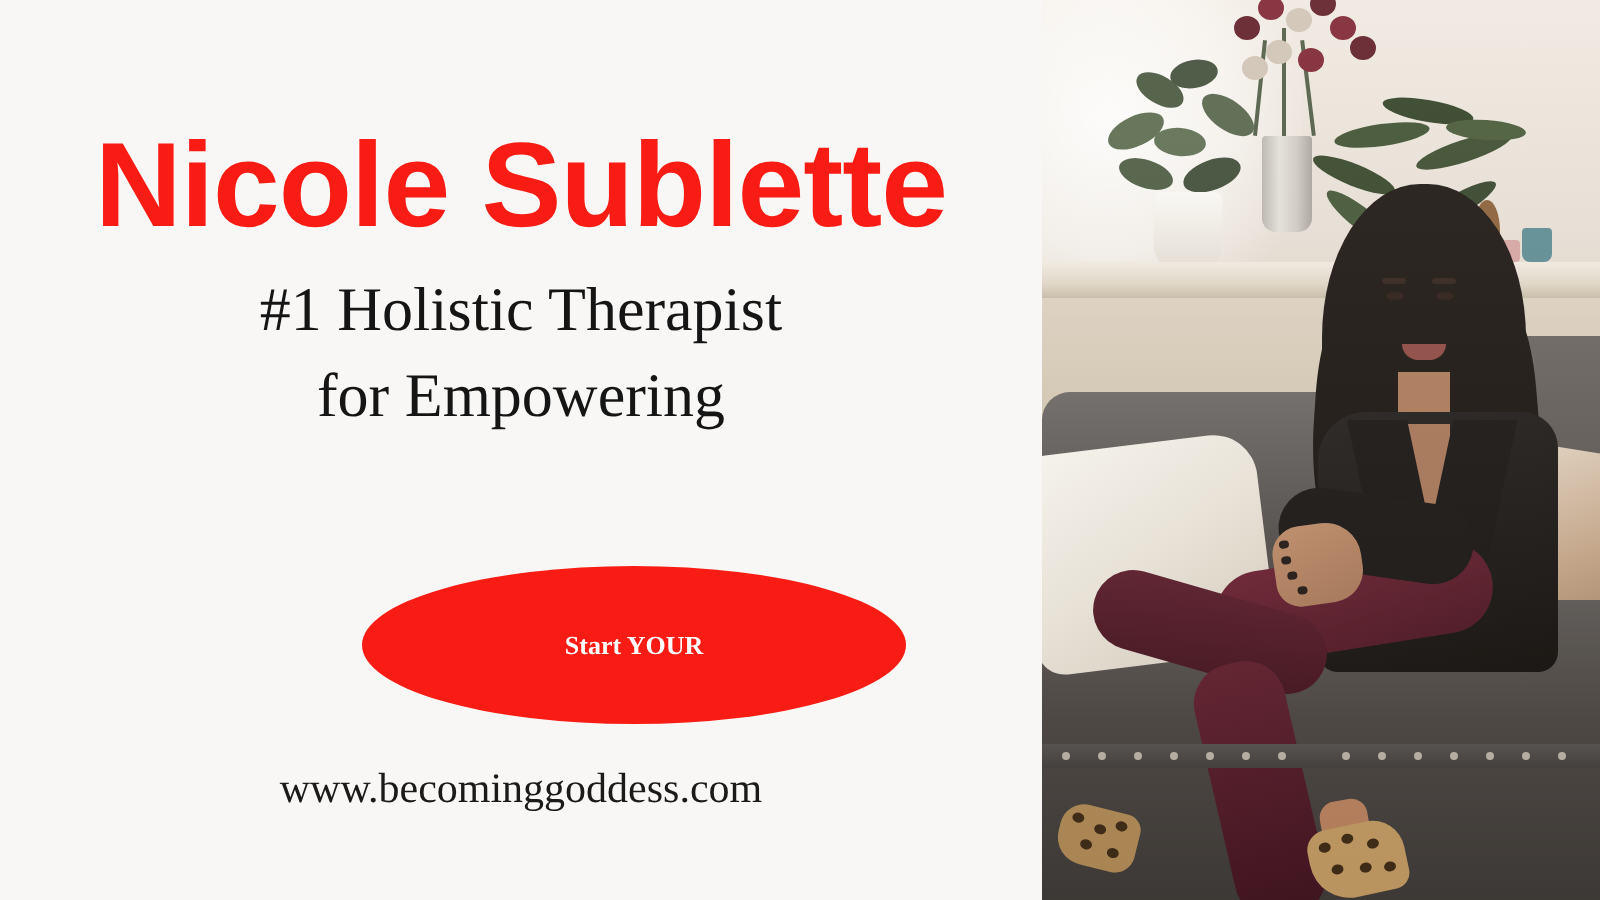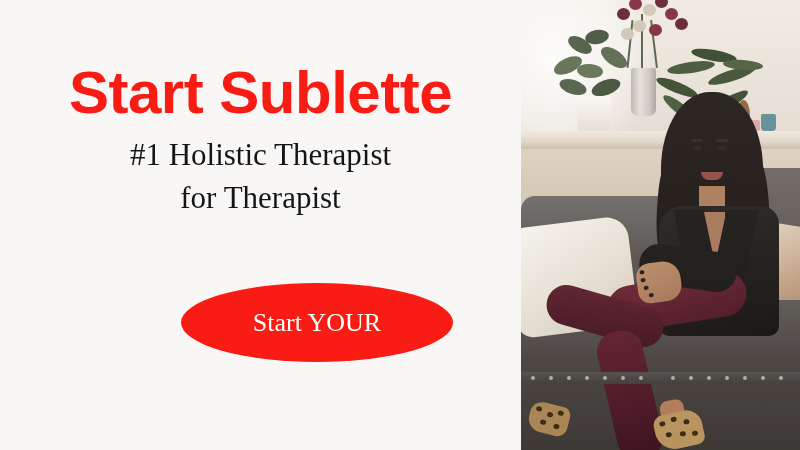--- a/index.html
+++ b/index.html
@@ -70,22 +70,22 @@
     border-radius: 50% / 50%;
     display: flex;
     flex-direction: column;
     align-items: center;
     justify-content: center;
     cursor: pointer;
   }
   #cta-button .cta-line {
     display: block;
     font-family: "Liberation Serif", serif;
-    font-weight: normal;
-    font-size: 26px;
+    font-weight: bold;
+    font-size: 13px;
     line-height: 24px;
     color: #ffffff;
     white-space: nowrap;
     text-align: left;
   }
 
   #website-url {
     position: absolute;
     left: 0;
     top: 382px;
@@ -451,31 +451,32 @@
     pointer-events: none;
   }
 </style>
 </head>
 <body>
 
 <div id="banner">
 
   <div id="text-panel">
 
-    <div id="brand-title">Start Sublette</div>
+    <div id="brand-title">Nicole Sublette</div>
 
     <div id="tagline">
       <span class="tl-line">#1 Holistic Therapist</span>
-      <span class="tl-line">for Therapist</span>
+      <span class="tl-line">for Empowering</span>
     </div>
 
     <div id="cta-button">
       <span class="cta-line">Start YOUR</span>
     </div>
 
+    <div id="website-url">www.becominggoddess.com</div>
   </div>
 
   <div id="photo-panel">
 
     <div class="ph-wall"></div>
     <div class="ph-glare"></div>
 
     <div class="ph-plant-left">
       <div class="frond" style="left:2px;  top:30px; width:30px; height:15px; transform:rotate(-25deg); background:#5a6b4e;"></div>
       <div class="frond" style="left:16px; top:10px; width:26px; height:14px; transform:rotate(30deg);  background:#47563d;"></div>

